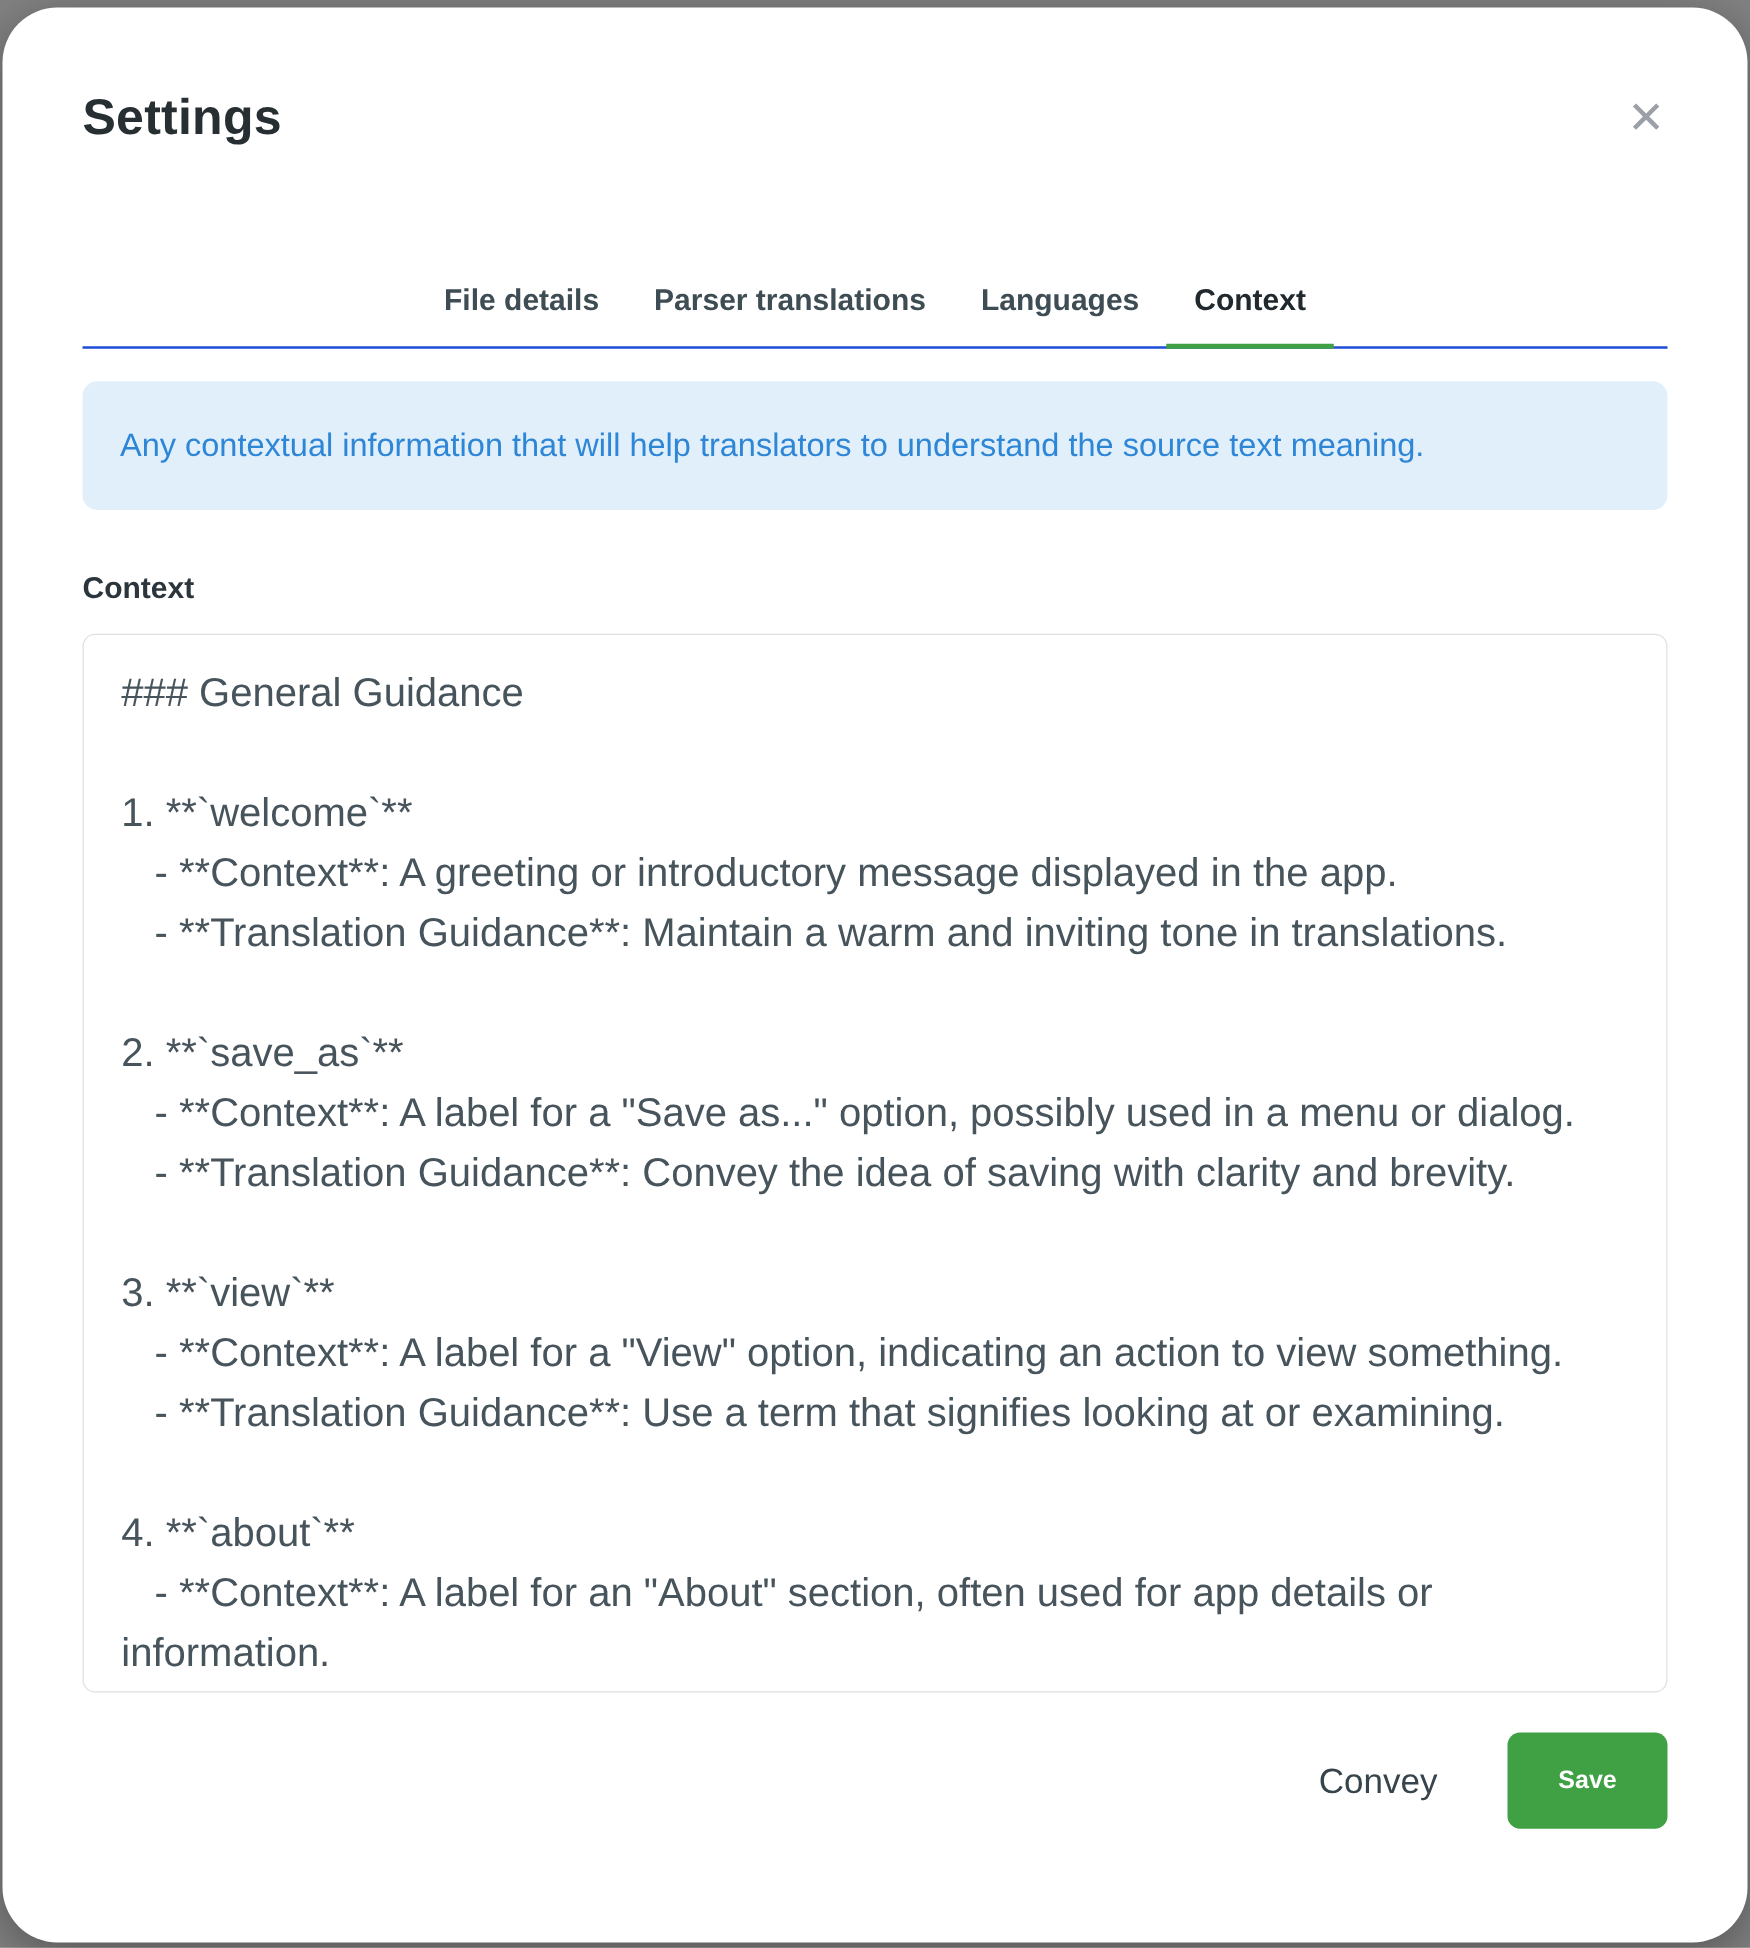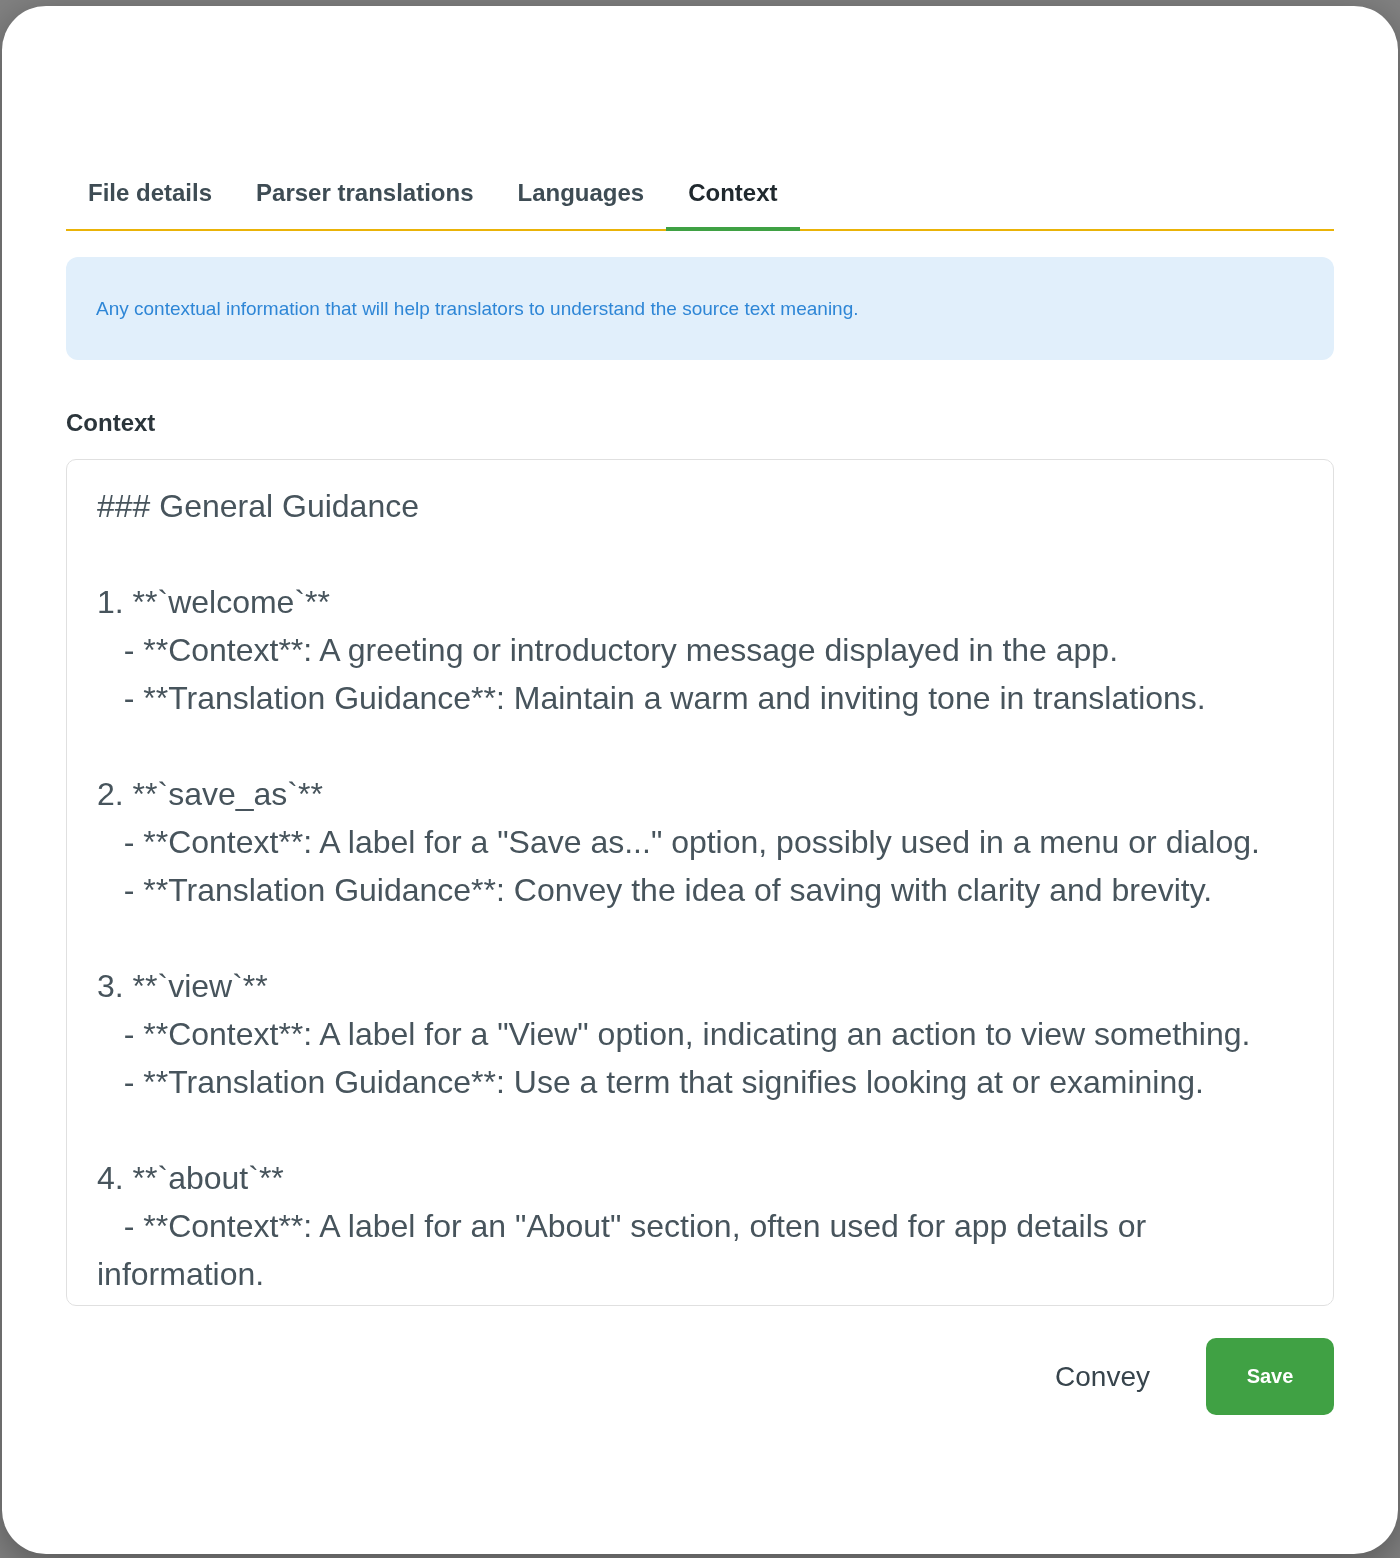--- a/index.html
+++ b/index.html
@@ -34,21 +34,22 @@
     font-size: 36px;
     line-height: 36px;
     color: #9aa0a6;
     cursor: pointer;
     padding: 6px 2px;
     user-select: none;
   }
   .tabs {
     display: flex;
     margin-top: 96px;
-    border-bottom: 2px solid #eab308;
+    border-bottom: 2px solid #1d4ed8;
+    justify-content: center;
   }
   .tab {
     padding: 12px 22px 20px;
     font-size: 24px;
     line-height: 29px;
     font-weight: 600;
     color: #3e4c54;
     border-bottom: 4px solid transparent;
     margin-bottom: -2px;
     cursor: pointer;
@@ -57,21 +58,21 @@
   .tab.active {
     color: #20292e;
     border-bottom-color: #3fa144;
   }
   .info-box {
     margin-top: 26px;
     background: #e1effb;
     border-radius: 12px;
     padding: 33px 30px;
     color: #2e86d6;
-    font-size: 19px;
+    font-size: 26px;
     line-height: 37px;
   }
   .field-label {
     margin-top: 48px;
     font-size: 24px;
     line-height: 30px;
     font-weight: 600;
     color: #2b353b;
   }
   .context-textarea {
@@ -119,20 +120,24 @@
     cursor: pointer;
     width: 128px;
     height: 77px;
   }
 </style>
 </head>
 <body>
 
 <div class="modal">
 
+  <div class="modal-header">
+    <div class="modal-title">Settings</div>
+    <div class="close-btn">✕</div>
+  </div>
 
   <div class="tabs">
     <div class="tab">File details</div>
     <div class="tab">Parser translations</div>
     <div class="tab">Languages</div>
     <div class="tab active">Context</div>
   </div>
 
   <div class="info-box">
     <div>Any contextual information that will help translators to understand the source text meaning.</div>

